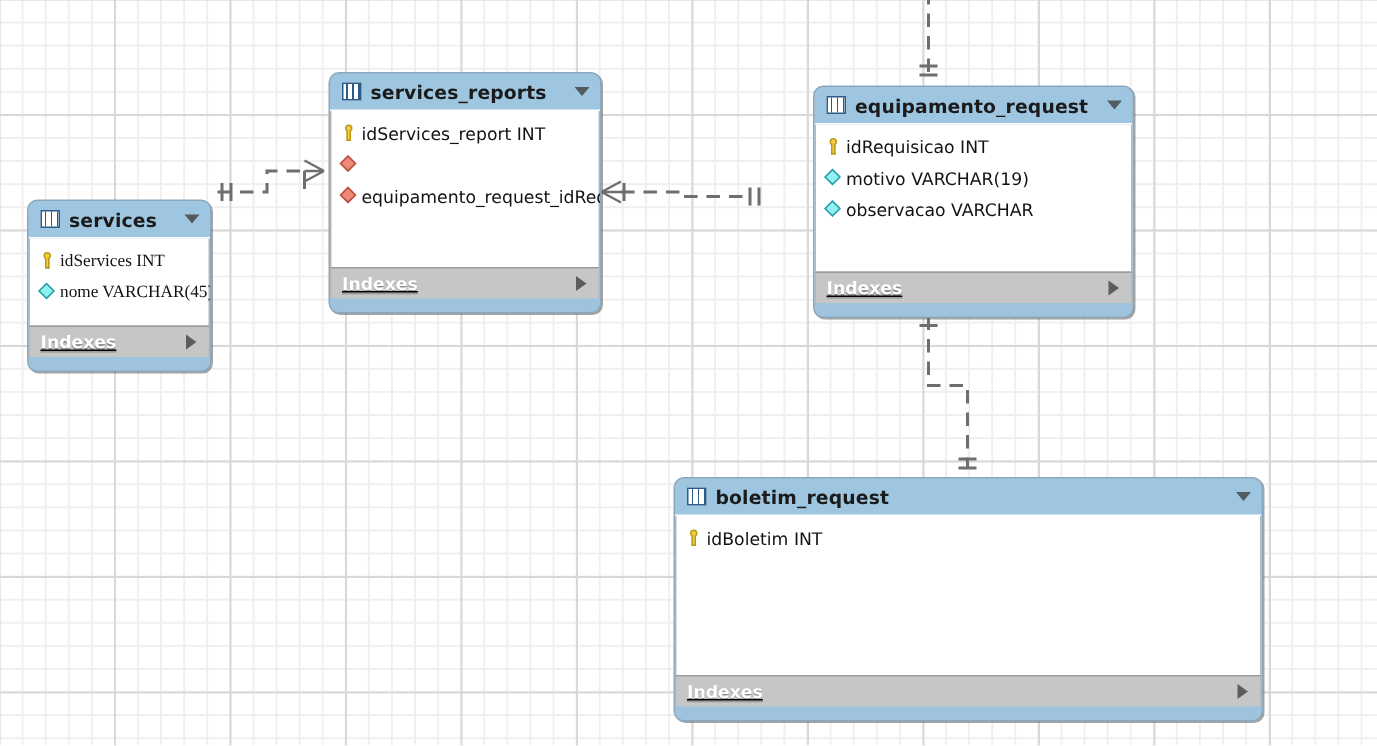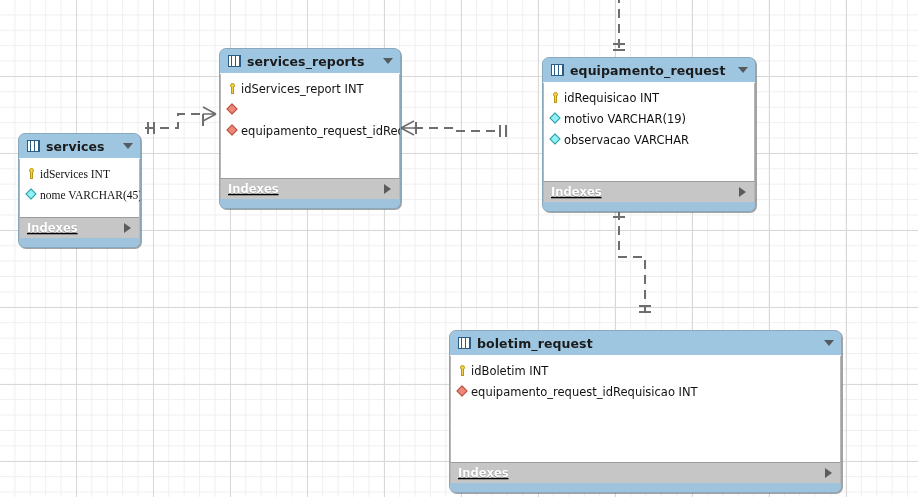--- a/index.html
+++ b/index.html
@@ -298,35 +298,31 @@
         <span class="col-name">observacao VARCHAR</span>
       </div>
     </div>
     <div class="tbl-indexes">
       <span class="tbl-indexes-label">Indexes</span>
       <span class="tri-right"></span>
     </div>
     <div class="tbl-foot"></div>
   </div>
 
-  <div class="tbl" style="left:449px; top:330px; width:393px;">
+  <div class="tbl" style="left:449px; top:318px; width:393px;">
     <div class="tbl-title">
       <span class="tbl-icon"></span>
       <span class="tbl-title-text">boletim_request</span>
       <span class="caret"></span>
     </div>
     <div class="tbl-body" style="height:100px;">
       <div class="col">
         <span class="ic ic-key"></span>
         <span class="col-name">idBoletim INT</span>
       </div>
-      <div class="col">
-        <span class="ic ic-fk"></span>
-        <span class="col-name">equipamento_request_idRequisicao INT</span>
-      </div>
     </div>
     <div class="tbl-indexes">
       <span class="tbl-indexes-label">Indexes</span>
       <span class="tri-right"></span>
     </div>
     <div class="tbl-foot"></div>
   </div>
 
 </div>
 

